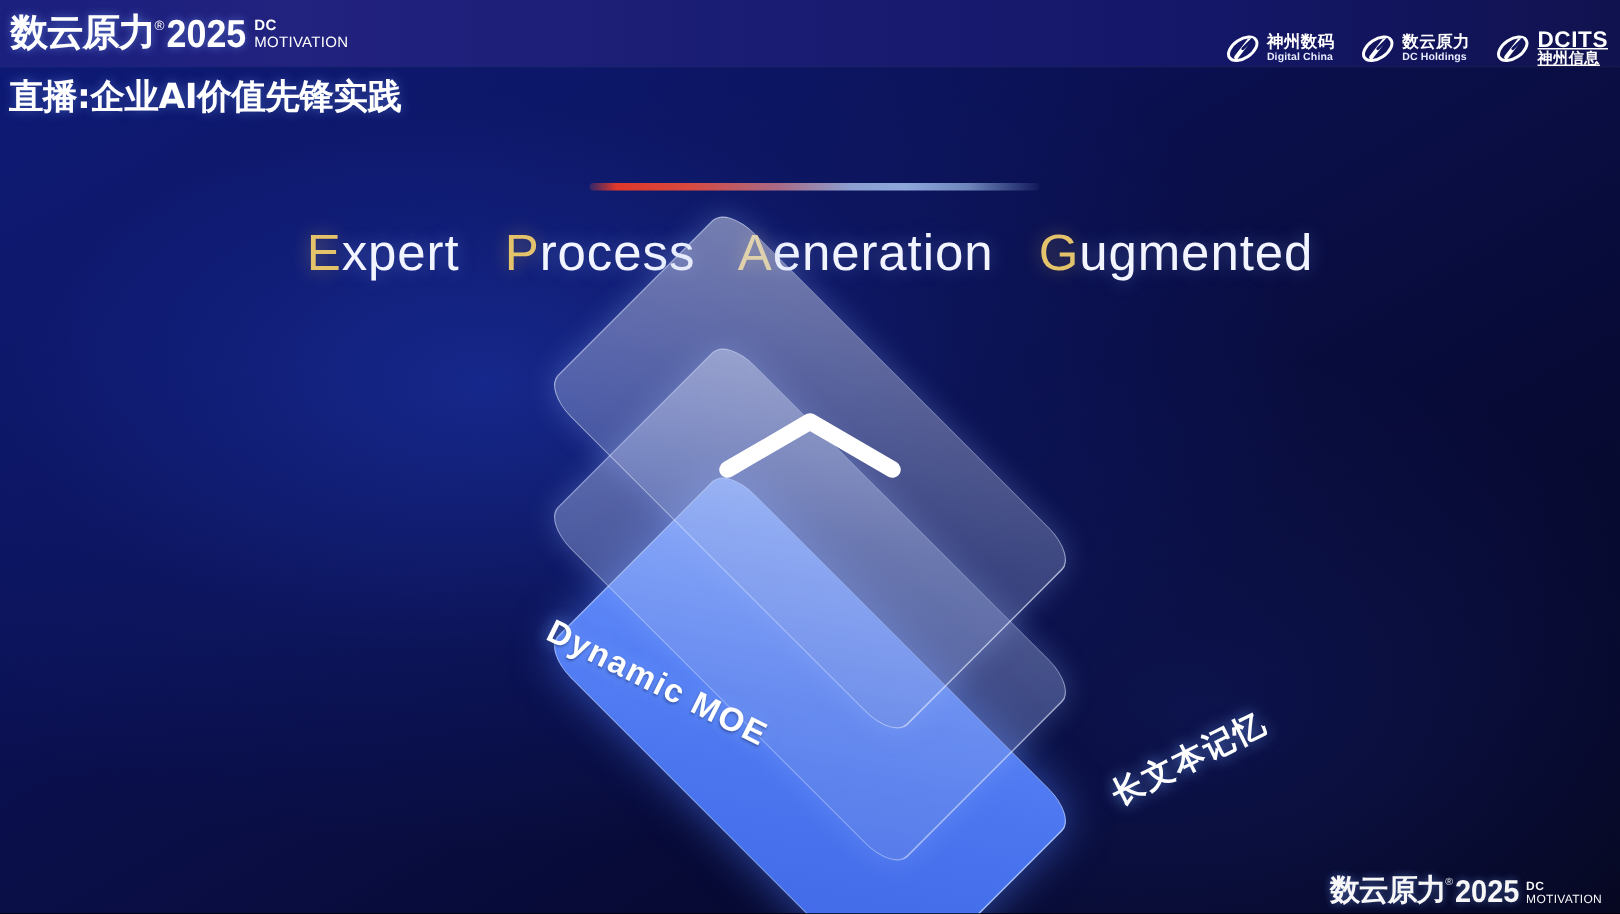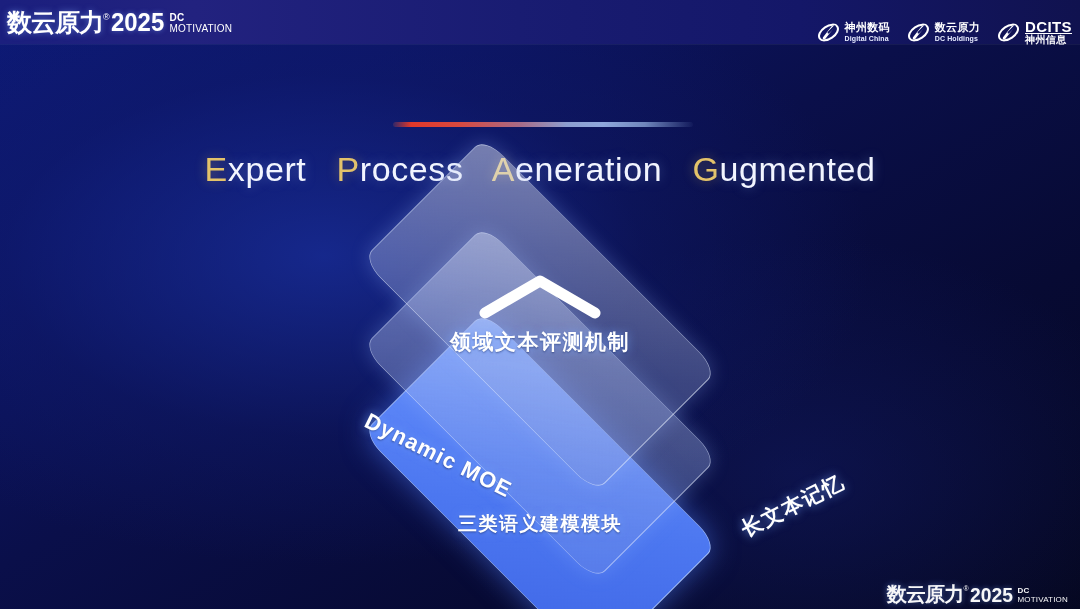--- a/index.html
+++ b/index.html
@@ -134,20 +134,21 @@
     text-decoration: underline;
   }
   .partner-sub-cn {
     font-family: "DejaVu Sans", sans-serif;
     font-size: 10px;
     font-weight: bold;
     color: #ffffff;
     letter-spacing: 0.4px;
     margin-top: 1px;
     white-space: nowrap;
+    text-decoration: underline;
   }
 
   
   #live-line {
     position: absolute;
     left: 6px; top: 49px;
     font-family: "DejaVu Sans", sans-serif;
     font-size: 23px;
     font-weight: bold;
     color: #ffffff;
@@ -391,20 +392,21 @@
         <path d="M20 20 L30 10" stroke="#0f1560" stroke-width="3" stroke-linecap="round"></path>
       </svg>
       <span class="partner-txt">
         <span class="partner-big-en">DCITS</span>
         <span class="partner-sub-cn">神州信息</span>
       </span>
     </div>
 
   </div>
 
+  <div id="live-line">直播:企业AI价值先锋实践</div>
 
 
   <div id="accent-rule"></div>
 
   <div id="subtitle">
     <span><span class="cap">E</span><span class="rest">xpert</span></span>
     <span class="rest">&nbsp;</span>
     <span><span class="cap">P</span><span class="rest">rocess</span></span>
     <span class="rest">&nbsp;</span>
     <span><span class="cap">A</span><span class="rest">eneration</span></span>
@@ -423,24 +425,22 @@
     </div>
 
     <div class="layer" id="layer-top">
       <div class="plate"></div>
     </div>
 
     <svg id="chevron-icon" viewBox="0 0 126 50">
       <path d="M8 42 L63 10 L118 42" fill="none" stroke="#ffffff" stroke-width="11" stroke-linecap="round" stroke-linejoin="round"></path>
     </svg>
 
-    <div class="layer-label" id="label-top">领域文本评测机制</div>
     <div class="layer-label" id="label-moe">Dynamic MOE</div>
     <div class="layer-label" id="label-memory">长文本记忆</div>
-    <div class="layer-label" id="label-bot">三类语义建模模块</div>
 
   </div>
 
   <div id="watermark">
     <span class="brand-cn">数云原力</span>
     <span class="brand-reg">®</span>
     <span class="brand-year">2025</span>
     <span class="brand-dc">
       <span class="brand-dc-top">DC</span>
       <span class="brand-dc-bot">MOTIVATION</span>

